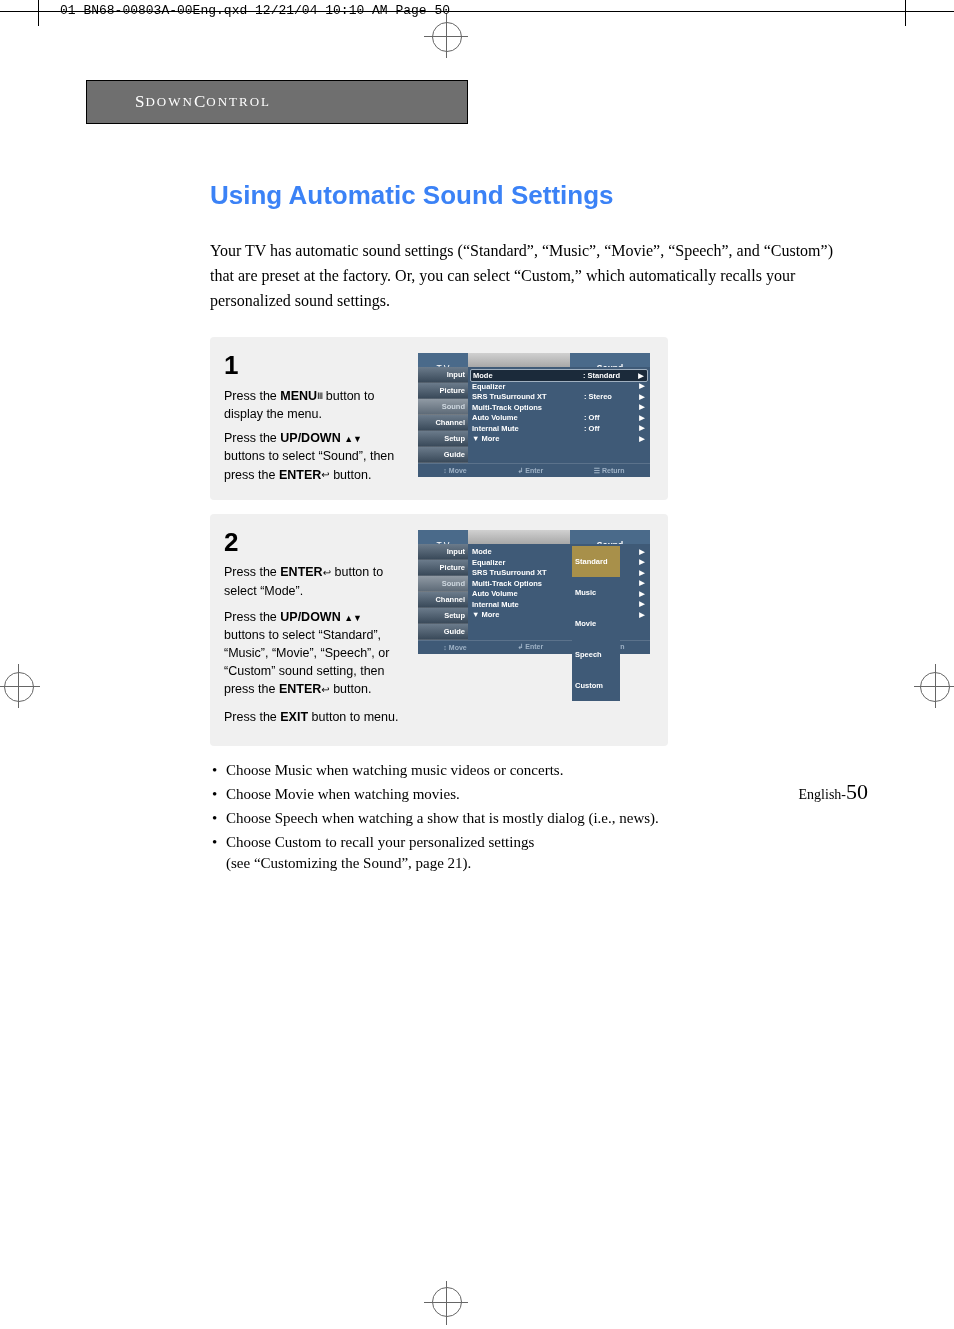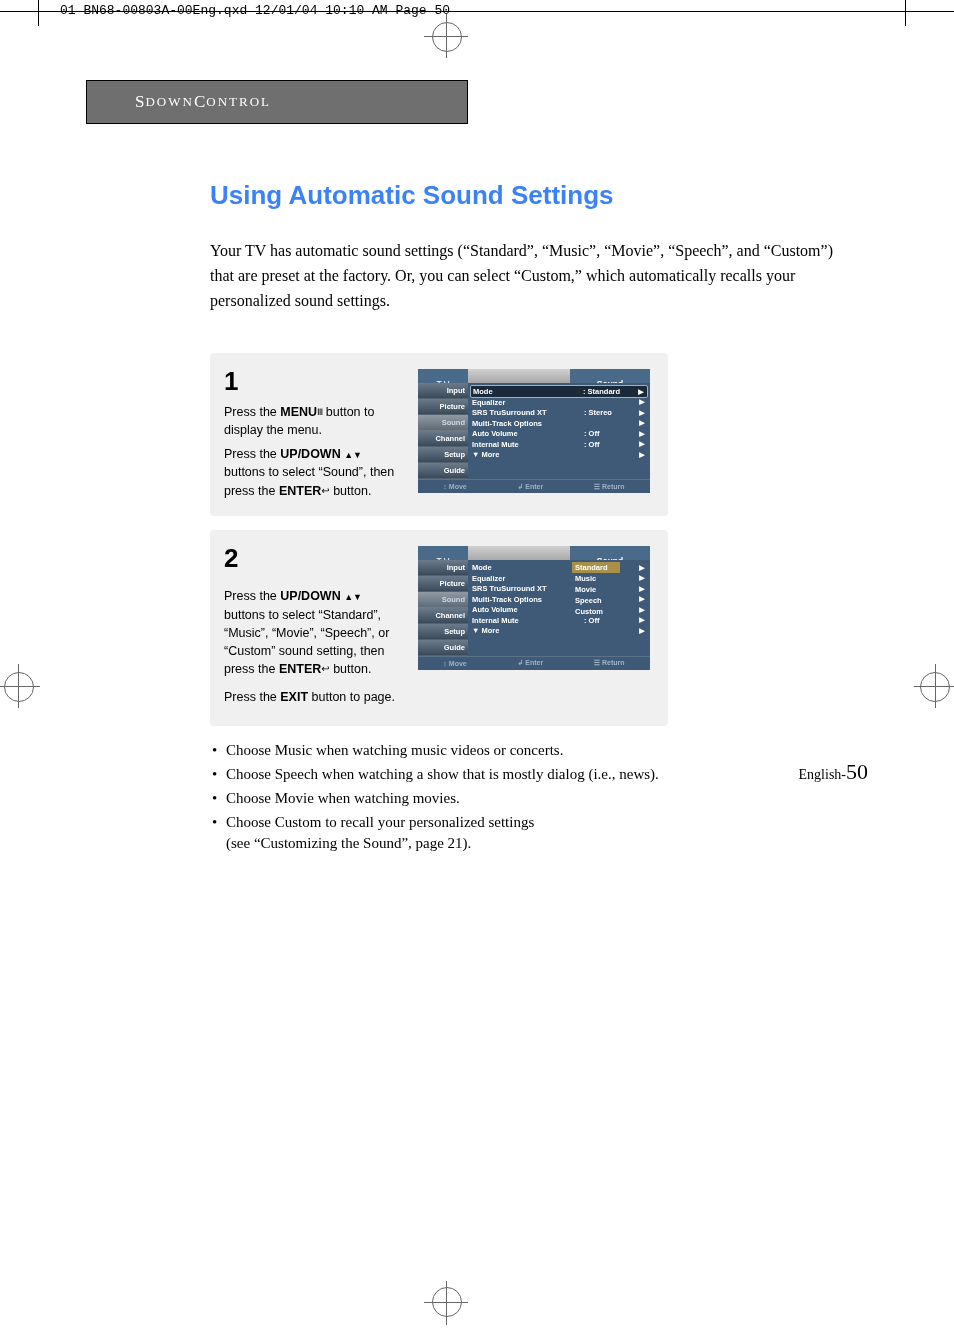--- a/index.html
+++ b/index.html
@@ -57,21 +57,21 @@
     font-family: Helvetica, Arial, sans-serif;
     font-weight:bold;
     font-size:26px;
     color:#3b82f6;
     margin:0 0 28px 0;
   }
   p.intro {
     font-family: "Times New Roman", serif;
     font-size:16px;
     line-height:1.55;
-    margin:0 0 40px 0;
+    margin:0 0 24px 0;
   }
   .step-block {
     background:#f0f0f0;
     border-radius:4px;
     padding:10px 14px 16px 14px;
     margin-bottom:14px;
     display:flex;
     align-items:flex-start;
     width:430px;
     gap:14px;
@@ -126,21 +126,21 @@
   .osd-row { display:flex; align-items:center; height:10.5px; color:#fff; font-weight:bold; }
   .osd-row .lbl { flex:1; white-space:nowrap; overflow:hidden; }
   .osd-row .val { width:54px; text-align:left; white-space:nowrap; }
   .osd-row .caret { width:8px; text-align:center; font-size:7px; }
   .osd-row.sel { background:#1b2a3a; border:1px solid #a0b0c0; border-radius:2px; padding:0 2px; margin:-1px -2px; }
   .osd-popup {
     position:absolute; right:30px; top:2px; width:48px;
     background:#3f5a77;
     z-index:2;
   }
-  .osd-popup div { font-size:7.5px; color:#fff; font-weight:bold; padding:1px 3px; }
+  .osd-popup div { font-size:7.5px; color:#fff; font-weight:bold; padding:11px 3px; }
   .osd-popup div.hl { background:#a8904a; }
   .osd-footer {
     height:13px; background:#3f5a77; border-top:1px solid rgba(255,255,255,.15);
     display:flex; justify-content:space-around; align-items:center;
     font-size:7px; color:#9fb2c6; font-weight:bold;
   }
   ul.notes { margin:10px 0 0 0; padding:0 0 0 16px; }
   ul.notes li {
     font-family: "Times New Roman", serif;
     font-size:15px; line-height:1.4;
@@ -167,21 +167,21 @@
 <div class="crop-reg-circle" style="top:672px; left:4px;"></div>
 <div class="crop-reg-cross-h" style="top:686px; left:-4px;"></div>
 <div class="crop-reg-cross-v" style="top:664px; left:18px;"></div>
 <div class="crop-reg-circle" style="top:672px; right:4px;"></div>
 <div class="crop-reg-cross-h" style="top:686px; right:-4px;"></div>
 <div class="crop-reg-cross-v" style="top:664px; right:18px;"></div>
 <div class="crop-reg-circle" style="bottom:12px; left:432px;"></div>
 <div class="crop-reg-cross-h" style="bottom:26px; left:424px;"></div>
 <div class="crop-reg-cross-v" style="bottom:4px; left:446px;"></div>
 
-<div class="slugline">01 BN68-00803A-00Eng.qxd  12/01/04 10:10 AM  Page 50</div>
+<div class="slugline">01 BN68-00803A-00Eng.qxd  12/21/04 10:10 AM  Page 50</div>
 
 <div class="page-area">
   <div class="header-box">
     <div class="header-dark">
       <span>S</span>
         <span class="sc">DOWN</span>
         <span> C</span>
         <span class="sc">ONTROL</span>
     </div>
   </div>
@@ -258,27 +258,30 @@
             <span>↕ Move</span>
             <span>↲ Enter</span>
             <span>☰ Return</span>
           </div>
       </div>
     </div>
 
     <div class="step-block" style="padding-bottom:20px;">
       <div class="step-text">
         <div class="step-num">2</div>
+        <div>
+          <span>Press the </span><b>ENTER</b><span class="enter-glyph">↩</span><span>  button to select “Mode”.</span>
+        </div>
         <div style="height:8px"></div>
         <div>
           <span>Press the </span><b>UP/DOWN</b> <span class="arrow-up"></span><span class="arrow-down"></span><span> buttons to select “Standard”, “Music”, “Movie”, “Speech”, or “Custom” sound setting, then press the </span><b>ENTER</b><span class="enter-glyph">↩</span><span>  button.</span>
         </div>
         <div style="height:10px"></div>
         <div>
-          <span>Press the </span><b>EXIT</b><span> button to page.</span>
+          <span>Press the </span><b>EXIT</b><span> button to menu.</span>
         </div>
       </div>
       <div class="osd">
         <div class="osd-tabs">
           <div class="osd-tab tv">T V</div>
           <div class="osd-tab spacer"></div>
           <div class="osd-tab snd">Sound</div>
         </div>
         <div class="osd-body">
           <div class="osd-left">
@@ -337,22 +340,22 @@
         <div class="osd-footer">
             <span>↕ Move</span>
             <span>↲ Enter</span>
             <span>☰ Return</span>
           </div>
       </div>
     </div>
 
     <ul class="notes">
       <li>Choose Music when watching music videos or concerts.</li>
+      <li>Choose Movie when watching movies.</li>
       <li>Choose Speech when watching a show that is mostly dialog (i.e., news).</li>
-      <li>Choose Movie when watching movies.</li>
       <li><span>Choose Custom to recall your personalized settings</span><br><span>(see “Customizing the Sound”, page 21).</span></li>
     </ul>
   </div>
 
   <div class="footer">
     <span>English-</span><span class="pg">50</span>
   </div>
 </div>
 
 </body></html>

